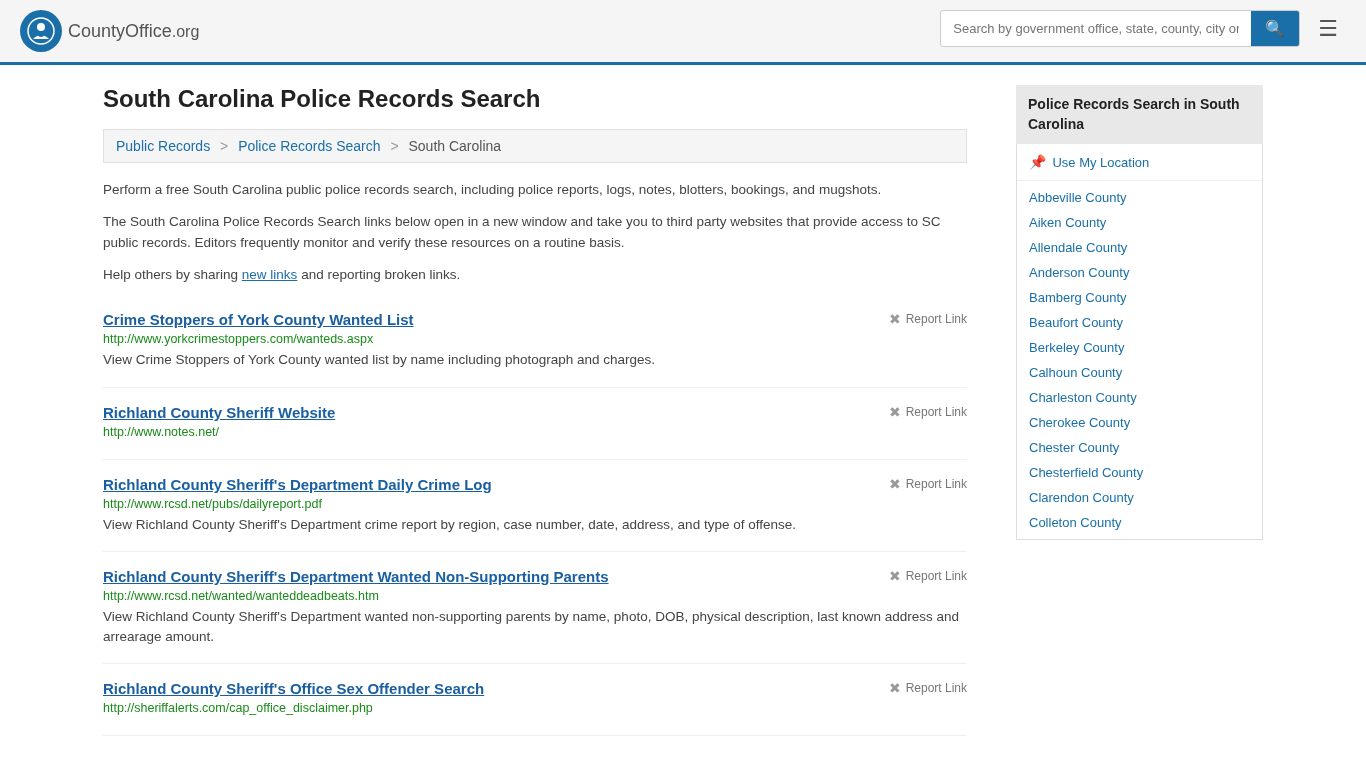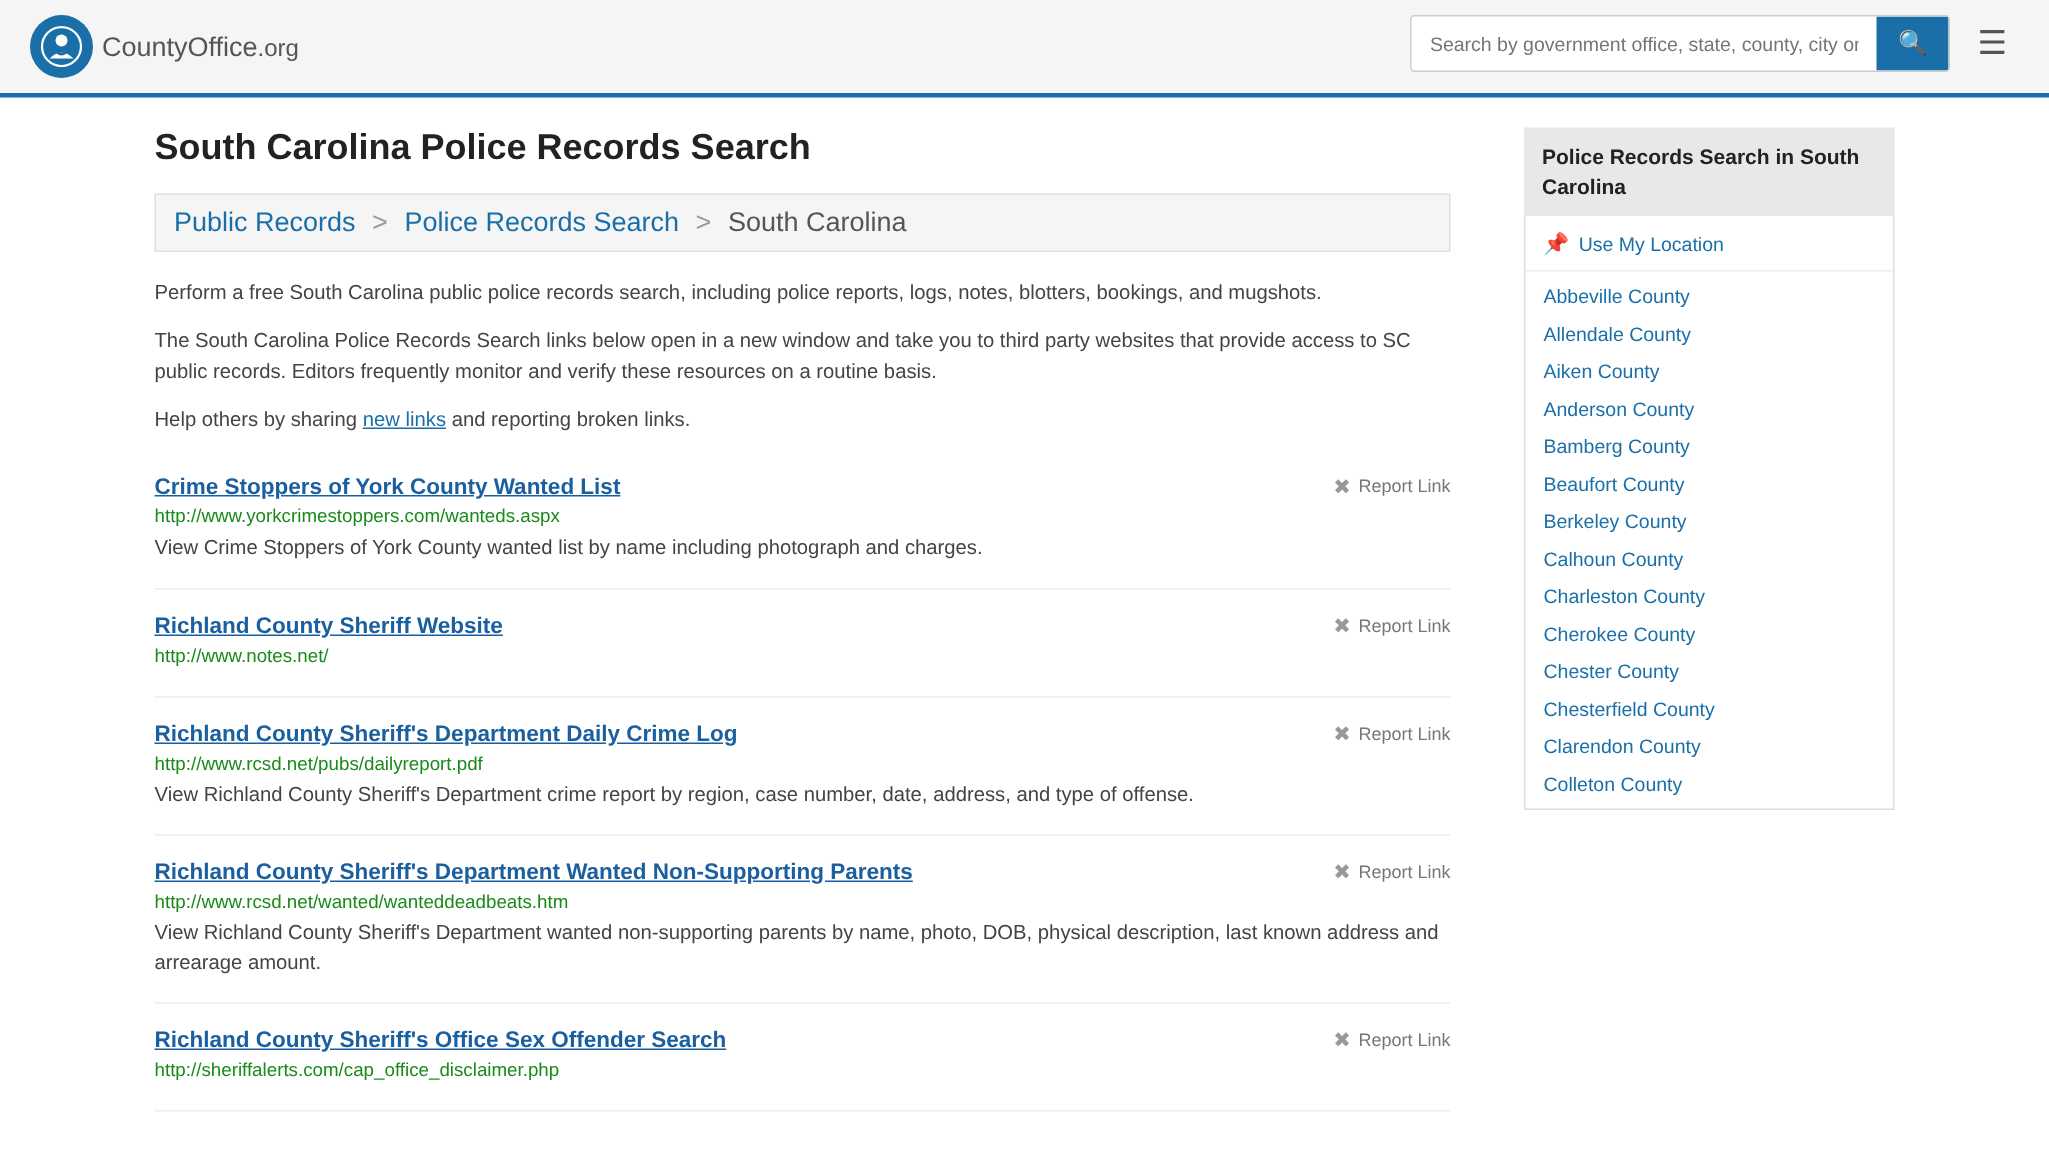--- a/index.html
+++ b/index.html
@@ -91,21 +91,21 @@
     }
     .page-title {
       font-size: 24px;
       font-weight: bold;
       color: #222;
       margin-bottom: 16px;
     }
     .breadcrumb {
       background: #f5f5f5;
       padding: 8px 12px;
-      font-size: 18px;
+      font-size: 14px;
       color: #555;
       margin-bottom: 16px;
       border: 1px solid #e0e0e0;
     }
     .breadcrumb a {
       color: #1a6fa8;
       text-decoration: none;
     }
     .breadcrumb .sep { margin: 0 6px; color: #999; }
 
@@ -326,22 +326,22 @@
 
   <div class="sidebar">
     <div class="sidebar-title">Police Records Search in South Carolina</div>
     <div class="sidebar-content">
       <div class="sidebar-location">
         <span class="pin-icon">📌</span>
         <span>Use My Location</span>
       </div>
       <div class="sidebar-county-list" id="county-list">
           <div class="sidebar-county"><a href="#">Abbeville County</a></div>
+          <div class="sidebar-county"><a href="#">Aiken County</a></div>
           <div class="sidebar-county"><a href="#">Allendale County</a></div>
-          <div class="sidebar-county"><a href="#">Aiken County</a></div>
           <div class="sidebar-county"><a href="#">Anderson County</a></div>
           <div class="sidebar-county"><a href="#">Bamberg County</a></div>
           <div class="sidebar-county"><a href="#">Beaufort County</a></div>
           <div class="sidebar-county"><a href="#">Berkeley County</a></div>
           <div class="sidebar-county"><a href="#">Calhoun County</a></div>
           <div class="sidebar-county"><a href="#">Charleston County</a></div>
           <div class="sidebar-county"><a href="#">Cherokee County</a></div>
           <div class="sidebar-county"><a href="#">Chester County</a></div>
           <div class="sidebar-county"><a href="#">Chesterfield County</a></div>
           <div class="sidebar-county"><a href="#">Clarendon County</a></div>

